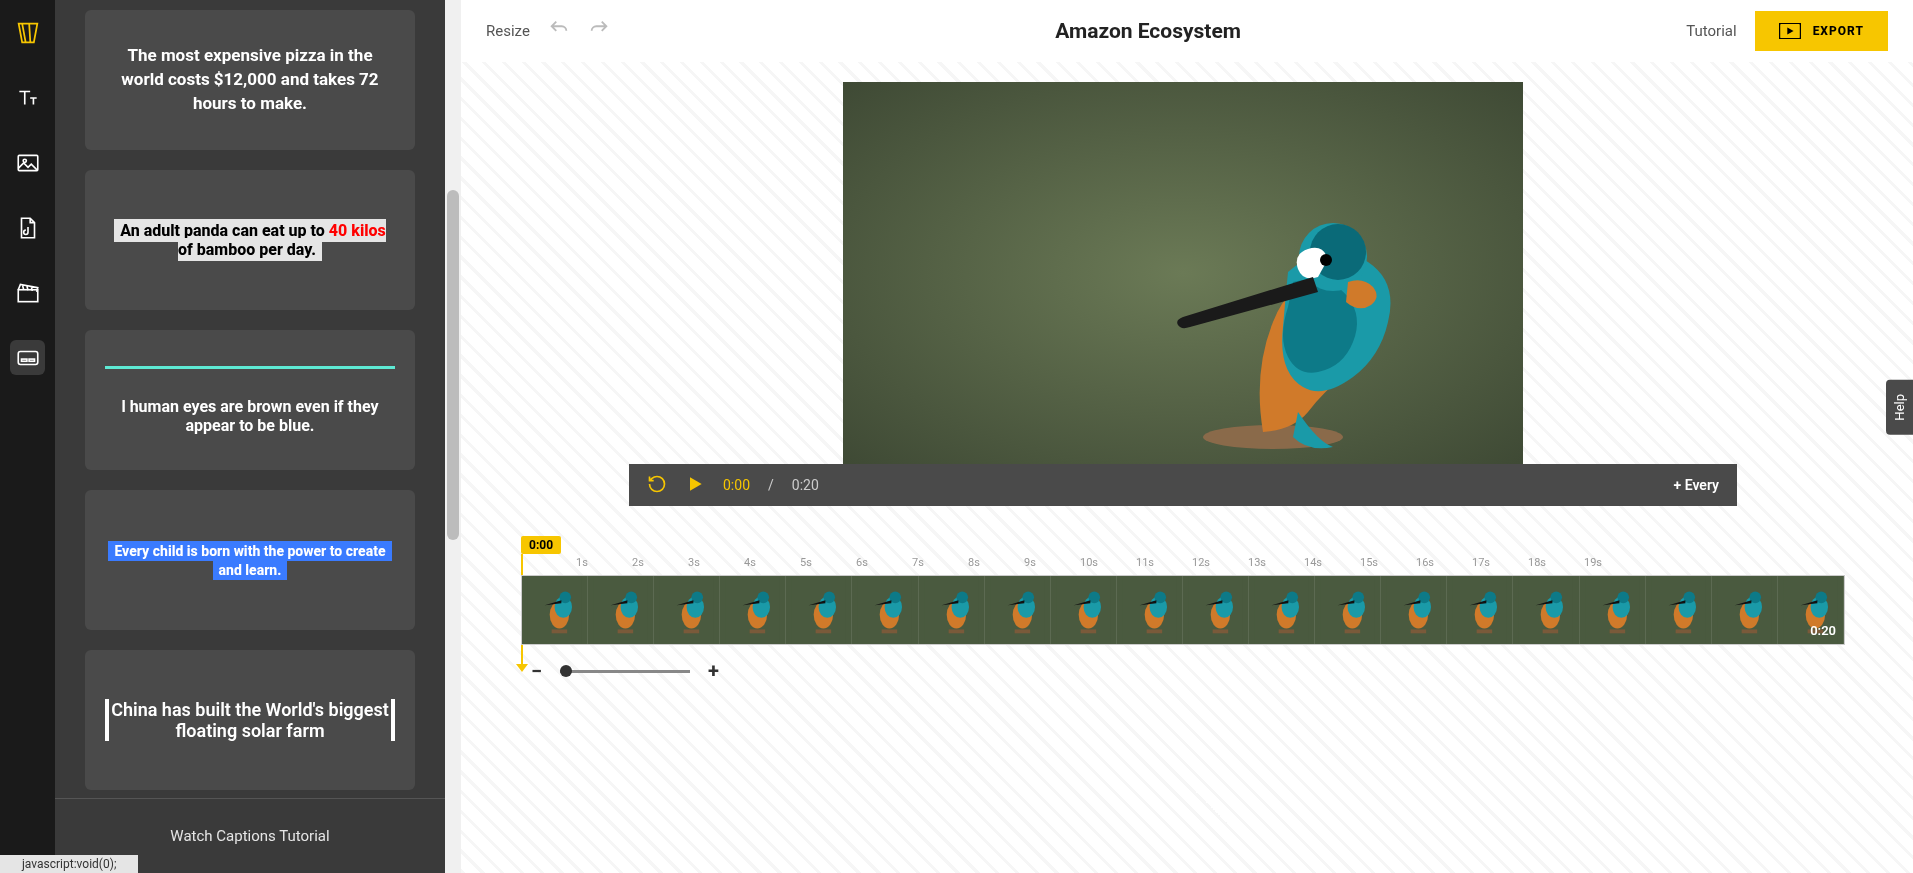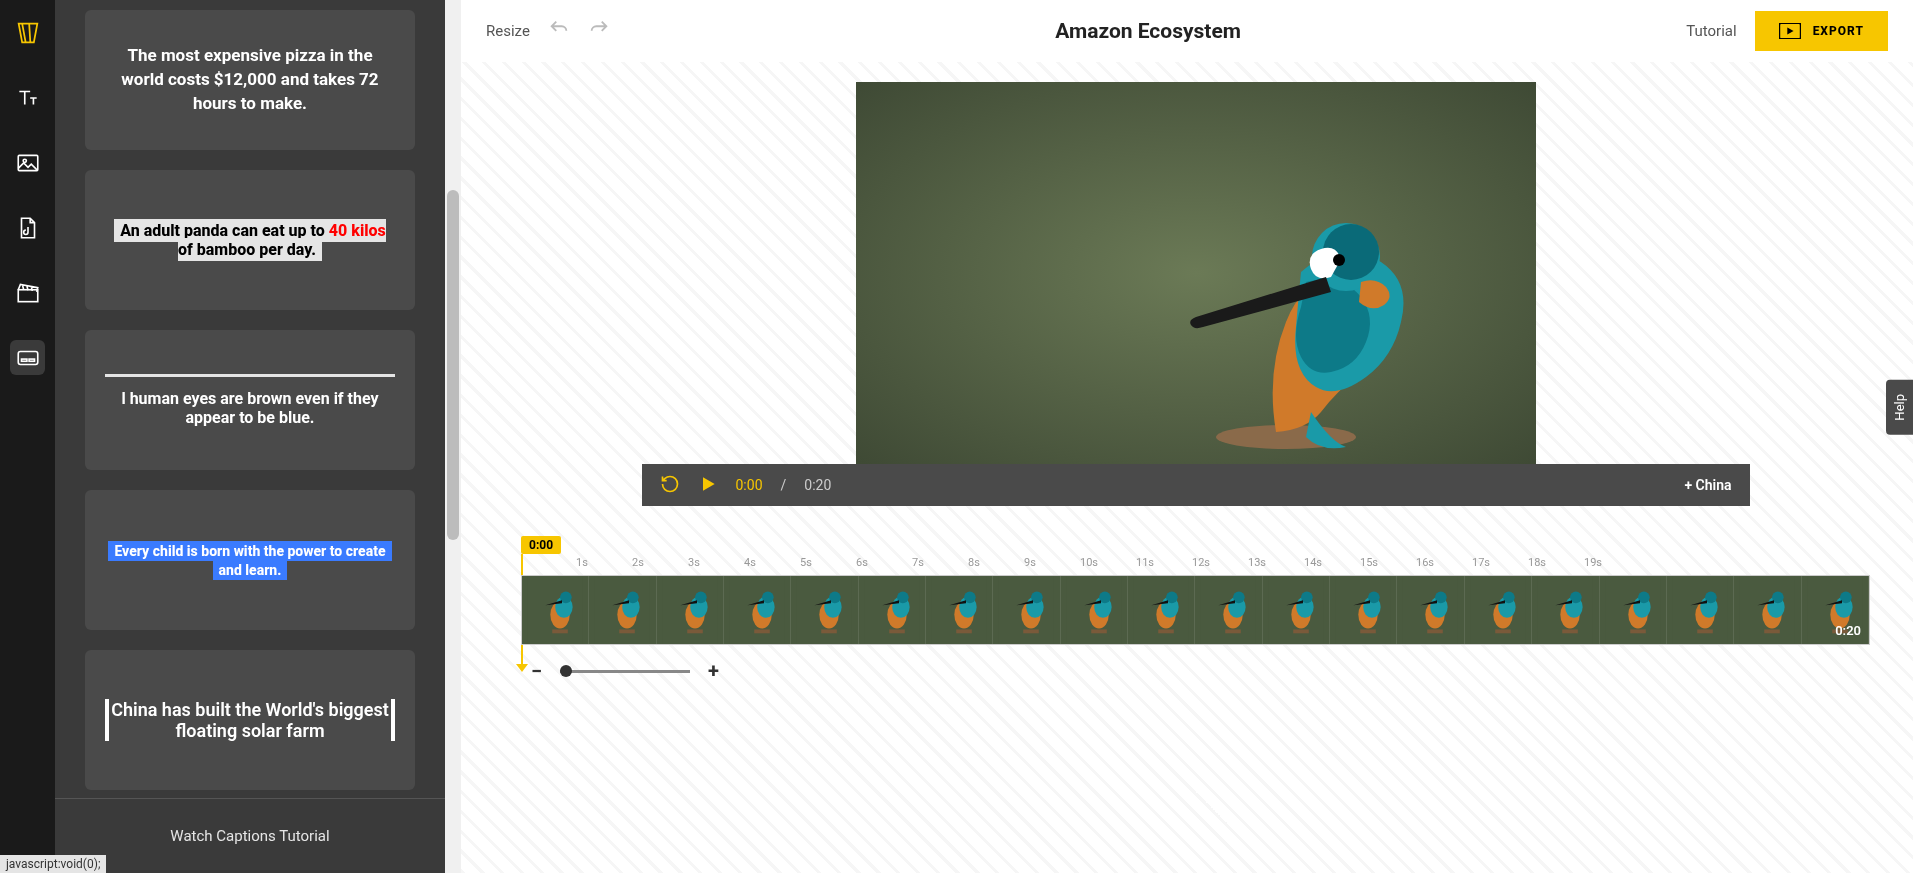--- a/index.html
+++ b/index.html
@@ -13,41 +13,41 @@
 .rail-item.logo svg { stroke:#f7c600; }
 .tooltip { position:absolute; left:60px; background:#000; color:#fff; font-size:12px; font-weight:600; padding:6px 12px; border-radius:4px; white-space:nowrap; }
 
 
 .panel { position:absolute; left:55px; top:0; width:390px; height:100%; background:#3a3a3a; display:flex; flex-direction:column; }
 .panel-scroll { flex:1; overflow-y:auto; padding:10px 30px 0 30px; }
 .card { background:#4a4a4a; border-radius:6px; height:140px; margin-bottom:20px; display:flex; align-items:center; justify-content:center; padding:20px; text-align:center; }
 .c1 { color:#fff; font-weight:700; font-size:17px; line-height:1.4; }
 .c2 { background:#e5e5e5; color:#000; font-weight:800; font-size:16px; padding:2px 6px; display:inline; }
 .c2 .hl { color:#f00; }
-.c3wrap { border-top:3px solid #e5e5e5; padding-top:12px; display:inline-block; }
+.c3wrap { border-top:3px solid #5eead4; padding-top:28px; display:inline-block; }
 .c3 { color:#fff; font-weight:700; font-size:16px; }
 .c4 { background:#3a7bff; color:#fff; font-weight:800; font-size:14px; padding:2px 6px; display:inline; box-decoration-break:clone; -webkit-box-decoration-break:clone; }
 .c5 { color:#fff; font-weight:600; font-size:18px; border-left:4px solid #fff; border-right:4px solid #fff; padding:0 2px; }
 .panel-footer { text-align:center; color:#e5e5e5; font-size:15px; padding:28px 0; border-top:1px solid #555; cursor:pointer; }
 
 
 .vsb { position:absolute; left:445px; top:0; width:16px; height:100%; background:#f0f0f0; }
 .vsb-thumb { position:absolute; left:2px; width:12px; background:#bcbcbc; border-radius:6px; }
 
 
 .main { position:absolute; left:461px; top:0; right:0; height:100%; display:flex; flex-direction:column; }
 .topbar { height:62px; display:flex; align-items:center; padding:0 25px; gap:18px; }
 .tb-btn { color:#555; font-size:15px; cursor:pointer; }
 .tb-icon { color:#bbb; cursor:pointer; }
 .tb-title { flex:1; text-align:center; font-size:21px; font-weight:700; color:#222; }
 .export { background:#f7c600; color:#000; font-weight:800; font-size:12px; letter-spacing:1px; padding:12px 24px; display:flex; align-items:center; gap:12px; cursor:pointer; }
 .export svg { fill:#000; }
 
 
-.canvas { flex:1; position:relative; padding:20px 13px 0 30px;
+.canvas { flex:1; position:relative; padding:20px 38px 0 30px;
   background-image:repeating-linear-gradient(45deg,#f6f6f6 0 3px,#fff 3px 14px); }
 .video { width:680px; height:382px; margin:0 auto; background:#5a6b4a; position:relative; overflow:hidden; }
 .playbar { background:#4a4a4a; height:42px; width:1108px; margin:0 auto; display:flex; align-items:center; padding:0 18px; gap:18px; color:#f7c600; font-size:14px; }
 .playbar .sep { color:#ccc; }
 .playbar .music { margin-left:auto; color:#fff; font-weight:600; cursor:pointer; }
 
 
 .tl { padding:50px 30px 10px 30px; position:relative; }
 .marker { position:absolute; top:30px; left:30px; }
 .marker-lbl { background:#f7c600; color:#000; font-size:12px; font-weight:700; padding:2px 8px; border-radius:2px; }
@@ -60,21 +60,21 @@
 .dur { position:absolute; right:8px; bottom:6px; color:#fff; font-size:13px; font-weight:600; }
 .zoom { display:flex; align-items:center; gap:18px; margin-top:14px; margin-left:10px; }
 .zoom-track { width:130px; height:3px; background:#888; position:relative; }
 .zoom-thumb { width:12px; height:12px; background:#333; border-radius:50%; position:absolute; top:-5px; left:0; }
 .zbtn { font-size:20px; color:#333; cursor:pointer; font-weight:700; }
 
 
 .help { position:absolute; right:0; top:380px; background:#4a4a4a; color:#fff; font-size:13px; padding:14px 6px; writing-mode:vertical-rl; transform:rotate(180deg); border-radius:0 4px 4px 0; cursor:pointer; }
 
 
-.status { position:absolute; left:0; bottom:0; background:#e5e5e5; color:#333; font-size:12px; padding:2px 6px; }
+.status { position:absolute; left:0; bottom:0; background:#e5e5e5; color:#333; font-size:12px; padding:2px 22px; }
 
 
 .bird { position:absolute; inset:0; }
 </style>
 </head>
 <body>
 
 <div class="rail">
   <div class="rail-item logo">
     <svg width="28" height="28" viewBox="0 0 24 24">
@@ -200,21 +200,21 @@
           </svg>
       </span>
       <span>
         <svg width="20" height="20" viewBox="0 0 24 24" fill="#f7c600">
             <path d="M6 4l14 8-14 8z"></path>
           </svg>
       </span>
       <span>0:00</span>
       <span class="sep">/</span>
       <span style="color:#ccc">0:20</span>
-      <span class="music">+ China</span>
+      <span class="music">+ Every</span>
     </div>
 
     <div class="tl">
       <div class="marker">
         <div class="marker-lbl">0:00</div>
         <div class="marker-line"></div>
         <div class="marker-arrow"></div>
       </div>
       <div class="ticks" id="ticks">
           <span>1s</span>

